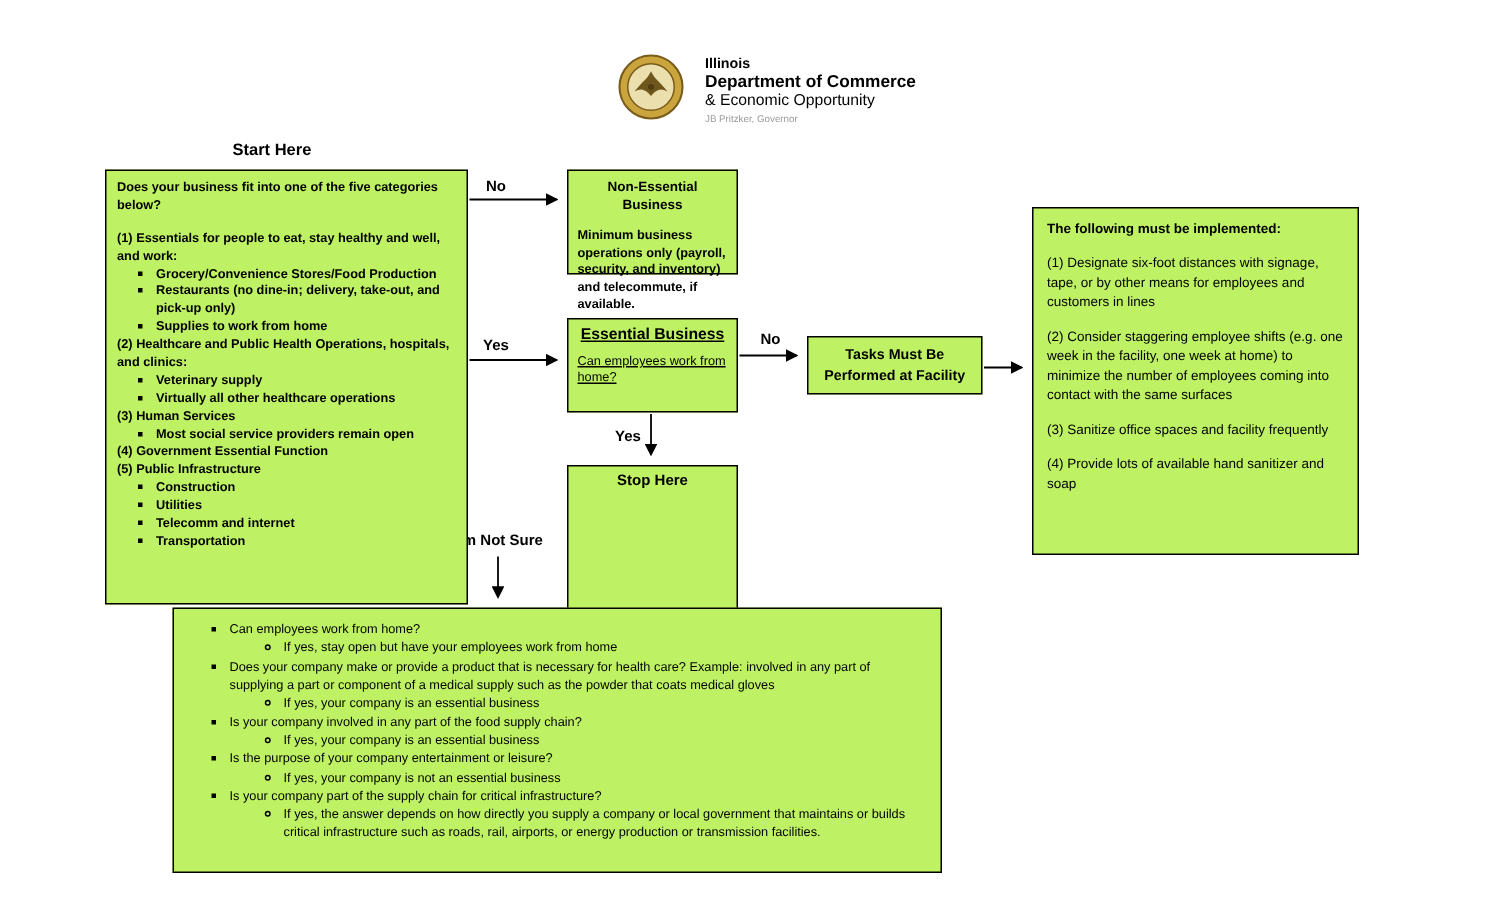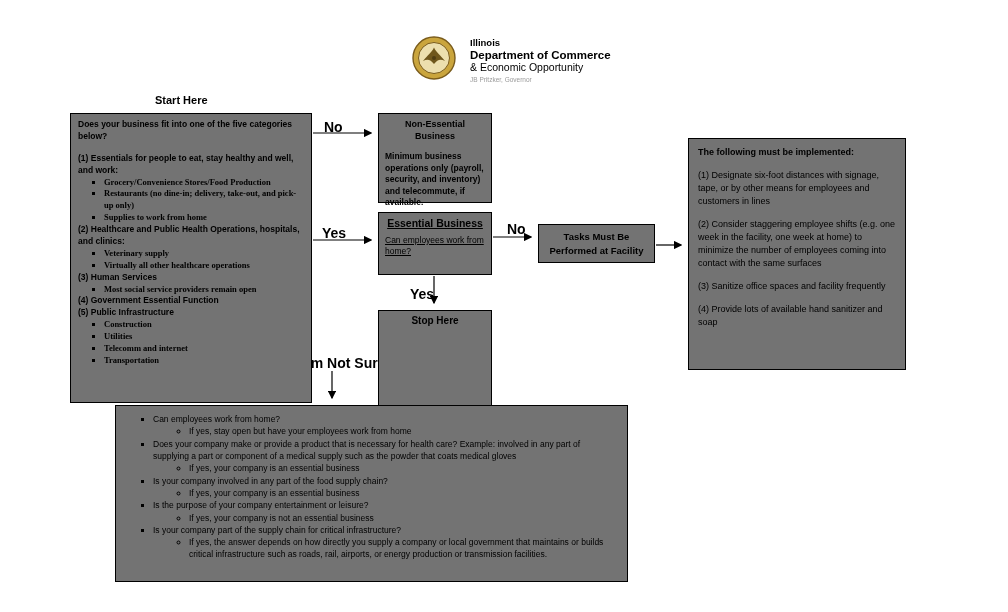--- a/index.html
+++ b/index.html
@@ -11,37 +11,37 @@
 
   
   .seal { position:absolute; left:412px; top:36px; }
   .header-text { position:absolute; left:470px; top:38px; line-height:1.12; }
   .org1 { font-weight:bold; font-size:9.5px; }
   .org2 { font-weight:bold; font-size:11.5px; }
   .org3 { font-size:10.5px; }
   .tagline { font-size:6.5px; color:#9a9a9a; margin-top:3px; }
 
   
-  .lbl { position:absolute; font-weight:bold; font-size:14px; }
+  .lbl { position:absolute; font-weight:bold; font-size:10px; }
   .start-here { left:155px; top:94px; font-size:11px; }
   .no-top   { left:324px; top:119px; }
   .yes-left { left:322px; top:225px; }
   .no-mid   { left:507px; top:221px; }
   .yes-down { left:410px; top:286px; }
   .not-sure { left:303px; top:355px; }
 
   
-  .box { position:absolute; border:1.5px solid #000; background:#737373; }
+  .box { position:absolute; border:1.5px solid #000; background:#bef264; }
 
   .category-box { left:70px; top:113px; width:242px; height:290px; padding:5px 7px;
                   font-size:8.5px; font-weight:bold; line-height:1.4; }
   .cat-title { margin-bottom:10px; }
-  .cat-subs { margin:0; padding-left:26px; list-style-type:square;font-family:Liberation Serif, serif; }
+  .cat-subs { margin:0; padding-left:26px; list-style-type:square; }
 
-  .non-essential-box { left:378px; top:113px; width:114px; height:90px; padding:4px 6px;
+  .non-essential-box { left:378px; top:113px; width:114px; height:70px; padding:4px 6px;
                        font-size:8.5px; font-weight:bold; line-height:1.35; }
   .ne-title { text-align:center; font-size:9px; margin-bottom:9px; }
 
   .essential-box { left:378px; top:212px; width:114px; height:63px; padding:4px 6px;text-decoration:underline; }
   .ess-title { text-align:center; font-weight:bold; font-size:10.5px; margin-bottom:6px; }
   .ess-body { font-size:8.5px; line-height:1.35; }
 
   .tasks-box { left:538px; top:224px; width:117px; height:39px; display:flex; align-items:center;
                justify-content:center; text-align:center; font-weight:bold; font-size:9.5px;
                line-height:1.4; padding:2px; }

